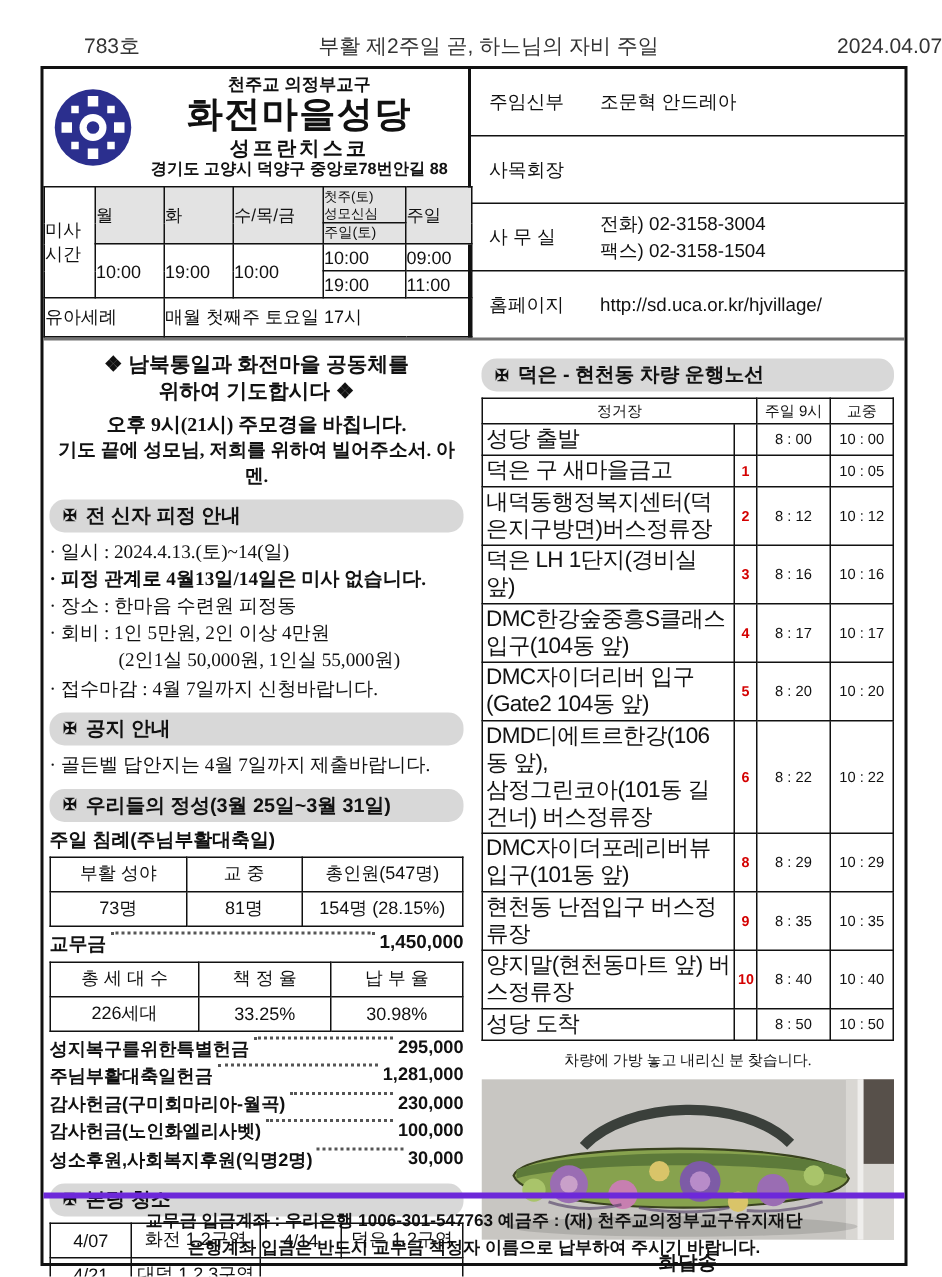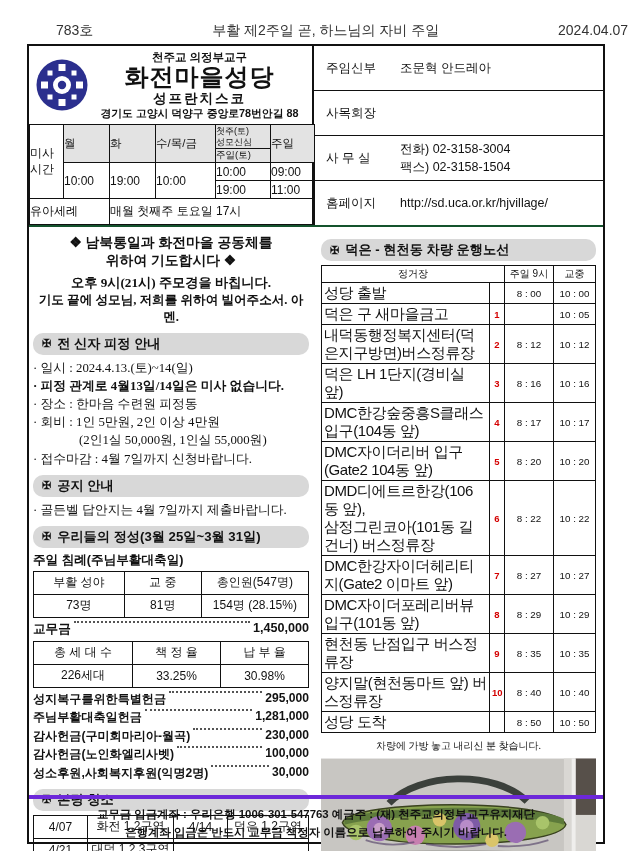--- a/index.html
+++ b/index.html
@@ -9,21 +9,21 @@
 
   .hdr { position:absolute; top:22px; left:28px; width:576px; display:flex;
          justify-content:space-between; font-size:14px; color:#333;margin-left:28px; }
   .hdr .mid { flex:1; text-align:center; }
 
   .box { position:absolute; top:44px; left:27px; width:578px; height:800px;
          border:2px solid #111; }
 
   
   .top { position:absolute; top:0; left:0; width:100%; height:181px;
-         border-bottom:2px solid #14532d; display:flex; }
+         border-bottom:2px solid #737373; display:flex; }
   .left-top { width:285px; border-right:2px solid #111; display:flex; flex-direction:column; }
   .church-hd { height:81px; display:flex; align-items:center; padding:3px 6px; gap:4px; }
   .church-txt { flex:1; text-align:center; line-height:1.12; }
   .diocese { font-size:11.5px; font-weight:bold; }
   .cname { font-size:24px; font-weight:bold; letter-spacing:1px; }
   .patron { font-size:13.5px; font-weight:bold; letter-spacing:2px; }
   .addr { font-size:10.8px; font-weight:bold; margin-top:1px; }
 
   table { border-collapse:collapse; }
   .mass-tbl { width:100%; table-layout:fixed; flex:1; }
@@ -368,26 +368,20 @@
               <td class="num">5</td>
               <td class="tm">8 : 20</td>
               <td class="tm">10 : 20</td>
             </tr>
         <tr>
               <td class="stop">DMD디에트르한강(106동 앞),
 삼정그린코아(101동 길 건너) 버스정류장</td>
               <td class="num">6</td>
               <td class="tm">8 : 22</td>
               <td class="tm">10 : 22</td>
-            </tr>
-        <tr>
-              <td class="stop">DMC한강자이더헤리티지(Gate2 이마트 앞)</td>
-              <td class="num">7</td>
-              <td class="tm">8 : 27</td>
-              <td class="tm">10 : 27</td>
             </tr>
         <tr>
               <td class="stop">DMC자이더포레리버뷰 입구(101동 앞)</td>
               <td class="num">8</td>
               <td class="tm">8 : 29</td>
               <td class="tm">10 : 29</td>
             </tr>
         <tr>
               <td class="stop">현천동 난점입구 버스정류장</td>
               <td class="num">9</td>

